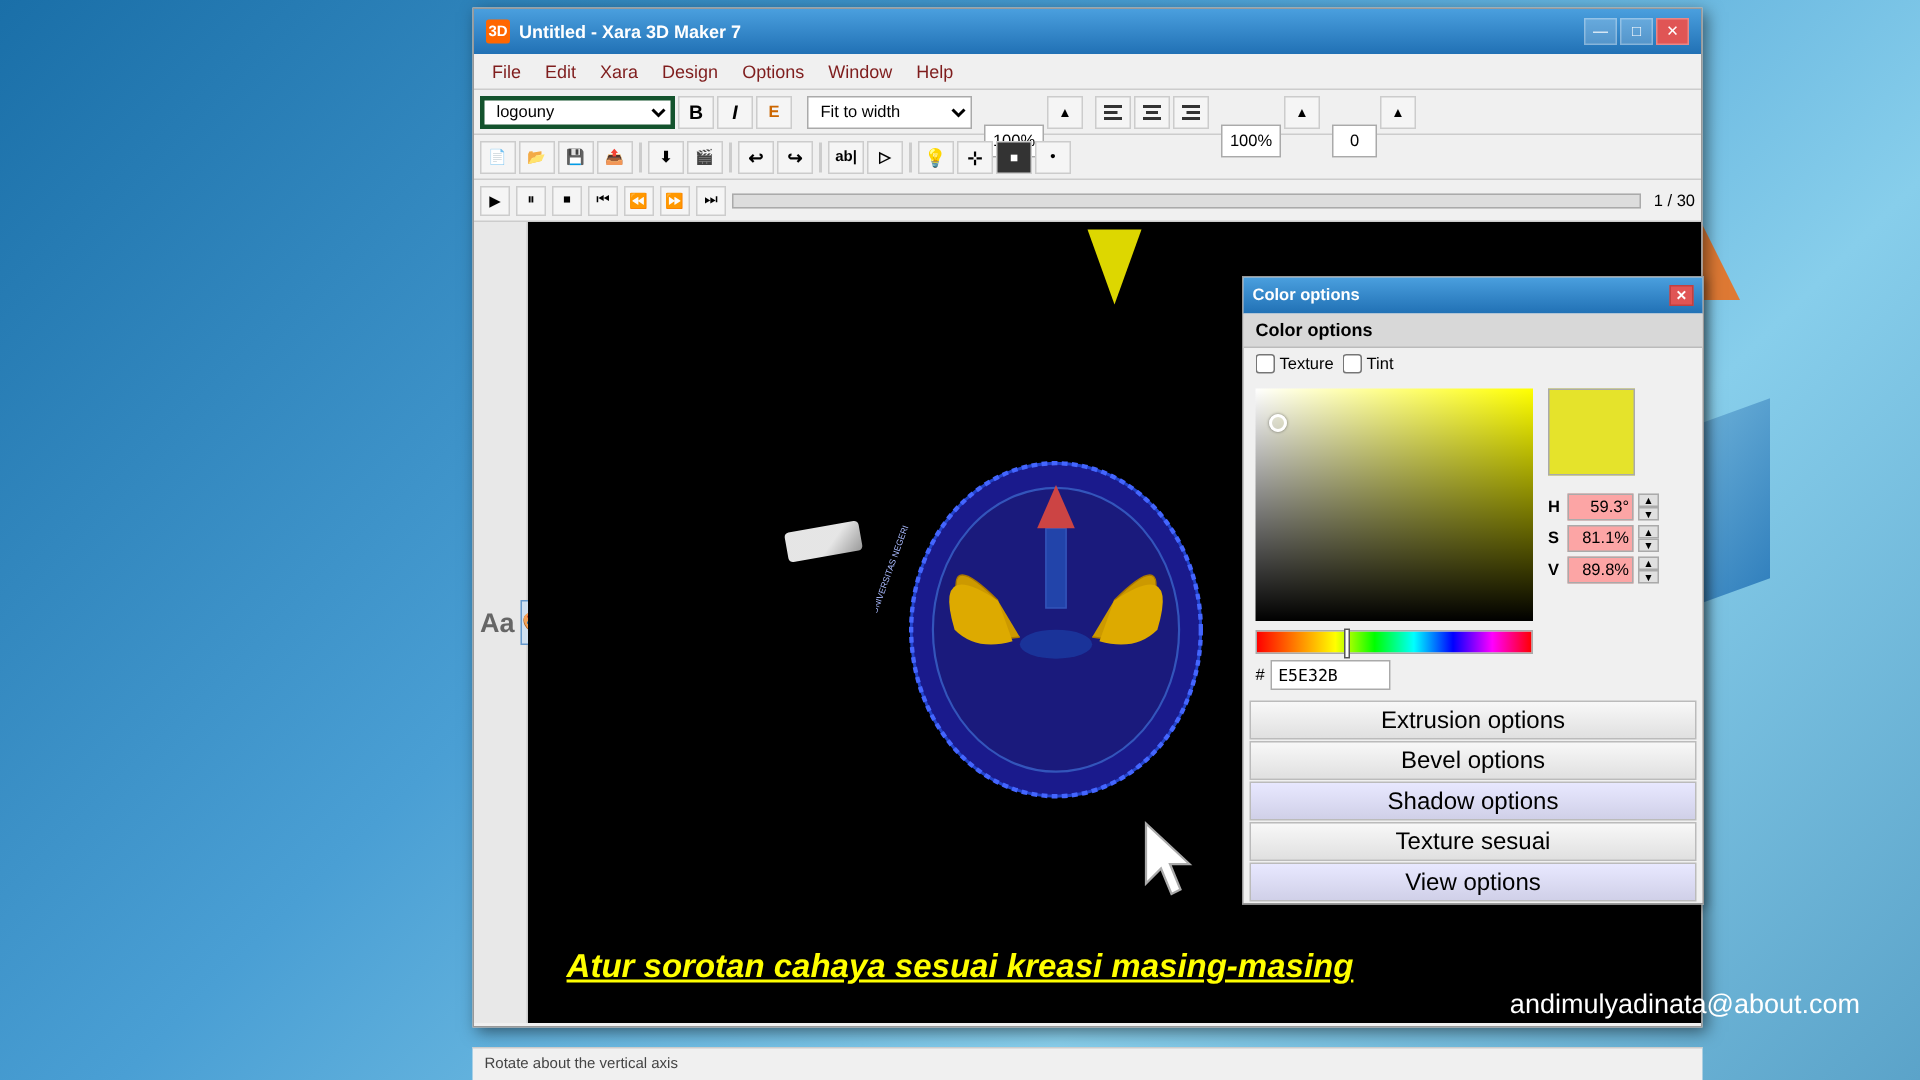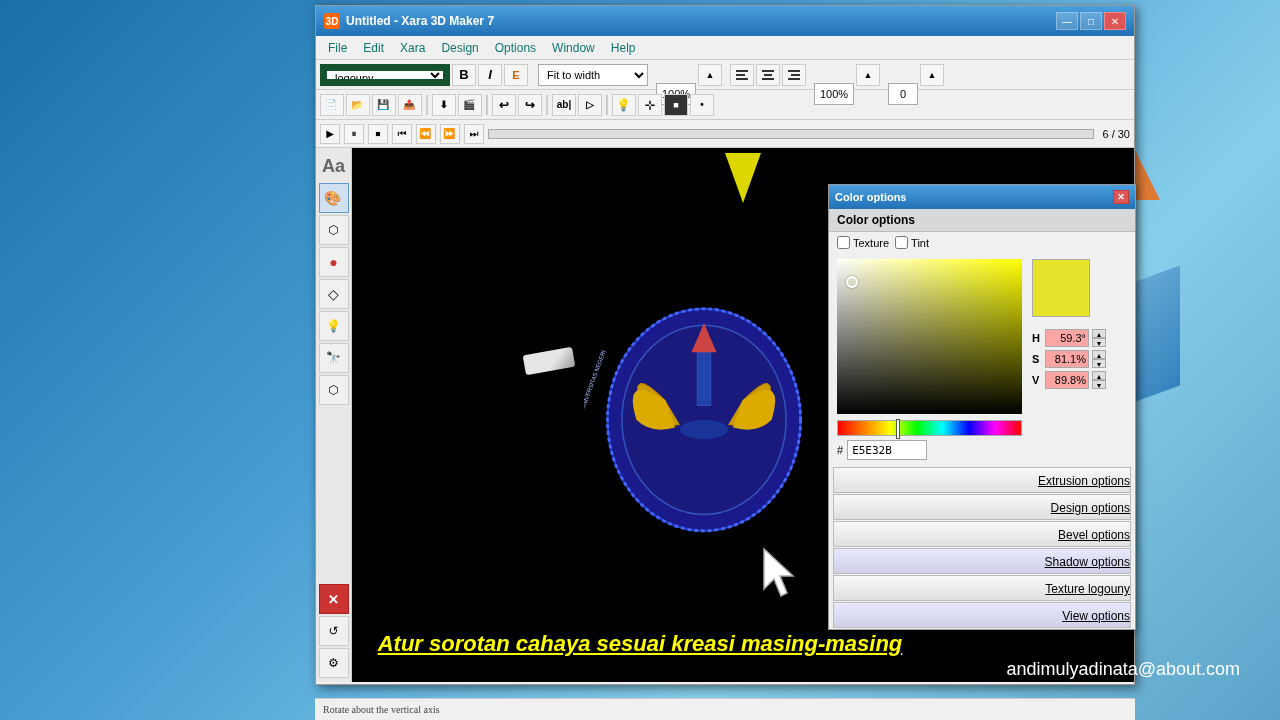--- a/index.html
+++ b/index.html
@@ -117,38 +117,38 @@
       display: flex;
       align-items: center;
       padding: 0 4px;
       border-bottom: 1px solid #ccc;
     }
 
     .menu-item {
       padding: 2px 8px;
       cursor: pointer;
       font-size: 12px;
-      color: #0f766e;
+      color: #7f1d1d;
     }
 
     
     .toolbar1 {
       height: 30px;
       background: #f0f0f0;
       display: flex;
       align-items: center;
       padding: 0 4px;
       gap: 2px;
       border-bottom: 1px solid #ccc;
     }
 
     .font-dropdown {
       width: 130px;
       height: 22px;
-      border: 7px solid #14532d;
+      border: 3px solid #14532d;
       background: white;
       font-size: 11px;
       padding: 0 4px;
     }
 
     .toolbar-btn {
       width: 24px;
       height: 22px;
       border: 1px solid #ccc;
       background: #f5f5f5;
@@ -241,21 +241,21 @@
       display: flex;
       height: calc(100% - 144px);
     }
 
     
     .left-tools {
       width: 36px;
       background: #e8e8e8;
       border-right: 1px solid #ccc;
       display: flex;
-      flex-direction: column;
+      flex-direction: row;
       align-items: center;
       padding: 4px 2px;
       gap: 2px;
     }
 
     .tool-btn {
       width: 30px;
       height: 30px;
       border: 1px solid #ccc;
       background: #f0f0f0;
@@ -376,25 +376,24 @@
     }
 
     
     .option-btn {
       display: block;
       width: calc(100% - 8px);
       margin: 1px 4px;
       height: 26px;
       background: linear-gradient(to bottom, #f8f8f8, #e0e0e0);
       border: 1px solid #bbb;
-      font-size: 12px;
-      text-align: right;
+      font-size: 16px;
+      text-align: center;
       cursor: pointer;
       line-height: 26px;
-      text-decoration: underline;
     }
 
     
     .subtitle-bar {
       position: absolute;
       bottom: 40px;
       left: 0;
       right: 0;
       text-align: center;
       z-index: 100;
@@ -425,21 +424,20 @@
       left: 315px;
       width: 820px;
       height: 22px;
       background: #f0f0f0;
       border-top: 1px solid #ccc;
       display: flex;
       align-items: center;
       padding: 0 8px;
       font-size: 10px;
       color: #444;
-      font-family: Liberation Serif, serif;
     }
 
     
     .badge-3d {
       position: absolute;
       top: 50%;
       left: 45%;
       transform: translate(-50%, -50%);
       width: 240px;
       height: 280px;
@@ -622,21 +620,21 @@
 
     <div class="playback-bar">
       <button class="play-btn">▶</button>
       <button class="play-btn">⏸</button>
       <button class="play-btn">⏹</button>
       <button class="play-btn">⏮</button>
       <button class="play-btn">⏪</button>
       <button class="play-btn">⏩</button>
       <button class="play-btn">⏭</button>
       <div class="progress-bar"></div>
-      <span class="frame-counter">6 / 30</span>
+      <span class="frame-counter">1 / 30</span>
     </div>
 
     <div class="content-area">
 
       <div class="left-tools">
         <span class="aa-label">Aa</span>
         <button class="tool-btn active" style="font-size:14px;">🎨</button>
         <button class="tool-btn" style="font-size:12px;">⬡</button>
         <button class="tool-btn" style="color:#cc3333; font-size:14px;">●</button>
         <button class="tool-btn" style="font-size:14px;">◇</button>
@@ -761,24 +759,23 @@
         </div>
 
         <div class="hex-row">
           <span>#</span>
           <input class="hex-input" type="text" value="E5E32B" style="">
         </div>
       </div>
 
       <div>
         <button class="option-btn">Extrusion options</button>
-        <button class="option-btn">Design options</button>
         <button class="option-btn">Bevel options</button>
         <button class="option-btn" style="background:linear-gradient(to bottom, #e8e8ff, #d0d0e8);">Shadow options</button>
-        <button class="option-btn">Texture logouny</button>
+        <button class="option-btn">Texture sesuai</button>
         <button class="option-btn" style="background:linear-gradient(to bottom, #e8e8ff, #d0d0e8);">View options</button>
       </div>
 
     </div>
 
   </div>
 
   <div class="subtitle-bar">
     <div style="text-align:center;margin-top:36px;">
       <span class="subtitle-text">Atur sorotan cahaya sesuai kreasi masing-masing</span>

